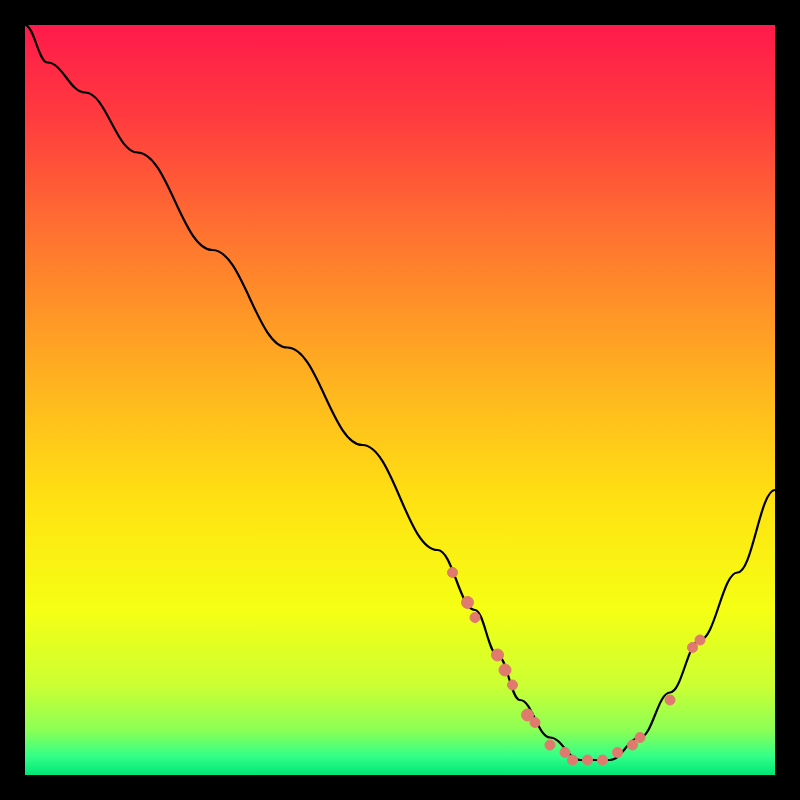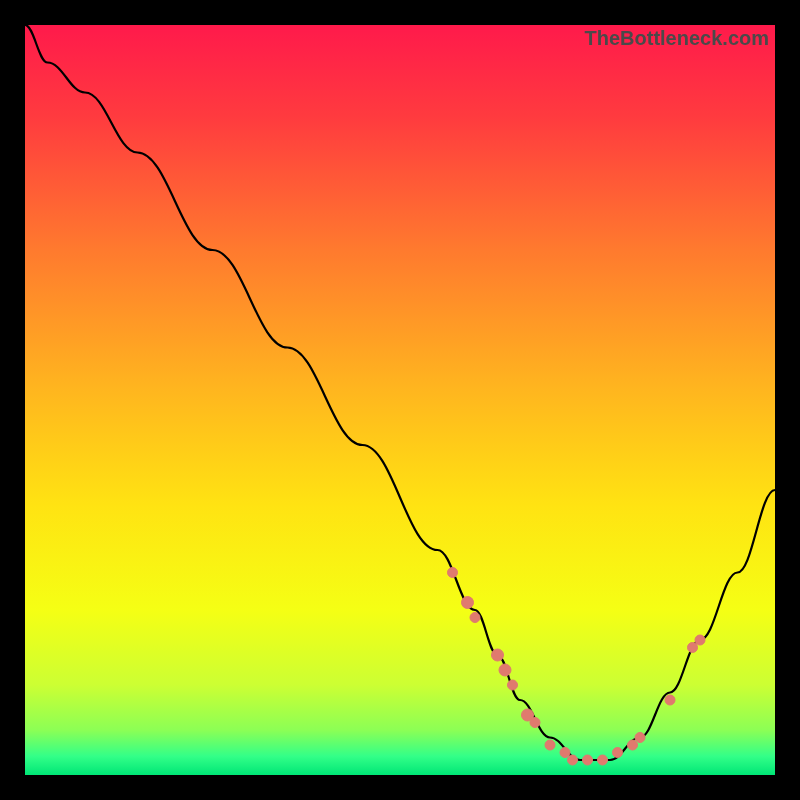--- a/index.html
+++ b/index.html
@@ -53,21 +53,20 @@
     height: 750px;
     z-index: 4;
     pointer-events: none;
   }
 </style>
 </head>
 <body>
 
 <div class="frame">
 
-  <div class="watermark">TheBottleneck.com</div>
 
   <svg class="plot-area" viewBox="0 0 750 750" preserveAspectRatio="none">
     <defs>
       <linearGradient id="bg-grad" x1="0" y1="0" x2="0" y2="1">
           <stop offset="0%" stop-color="#ff1a4b"></stop>
           <stop offset="12%" stop-color="#ff3a3f"></stop>
           <stop offset="30%" stop-color="#ff7a2e"></stop>
           <stop offset="48%" stop-color="#ffb41f"></stop>
           <stop offset="64%" stop-color="#ffe312"></stop>
           <stop offset="78%" stop-color="#f5ff14"></stop>

